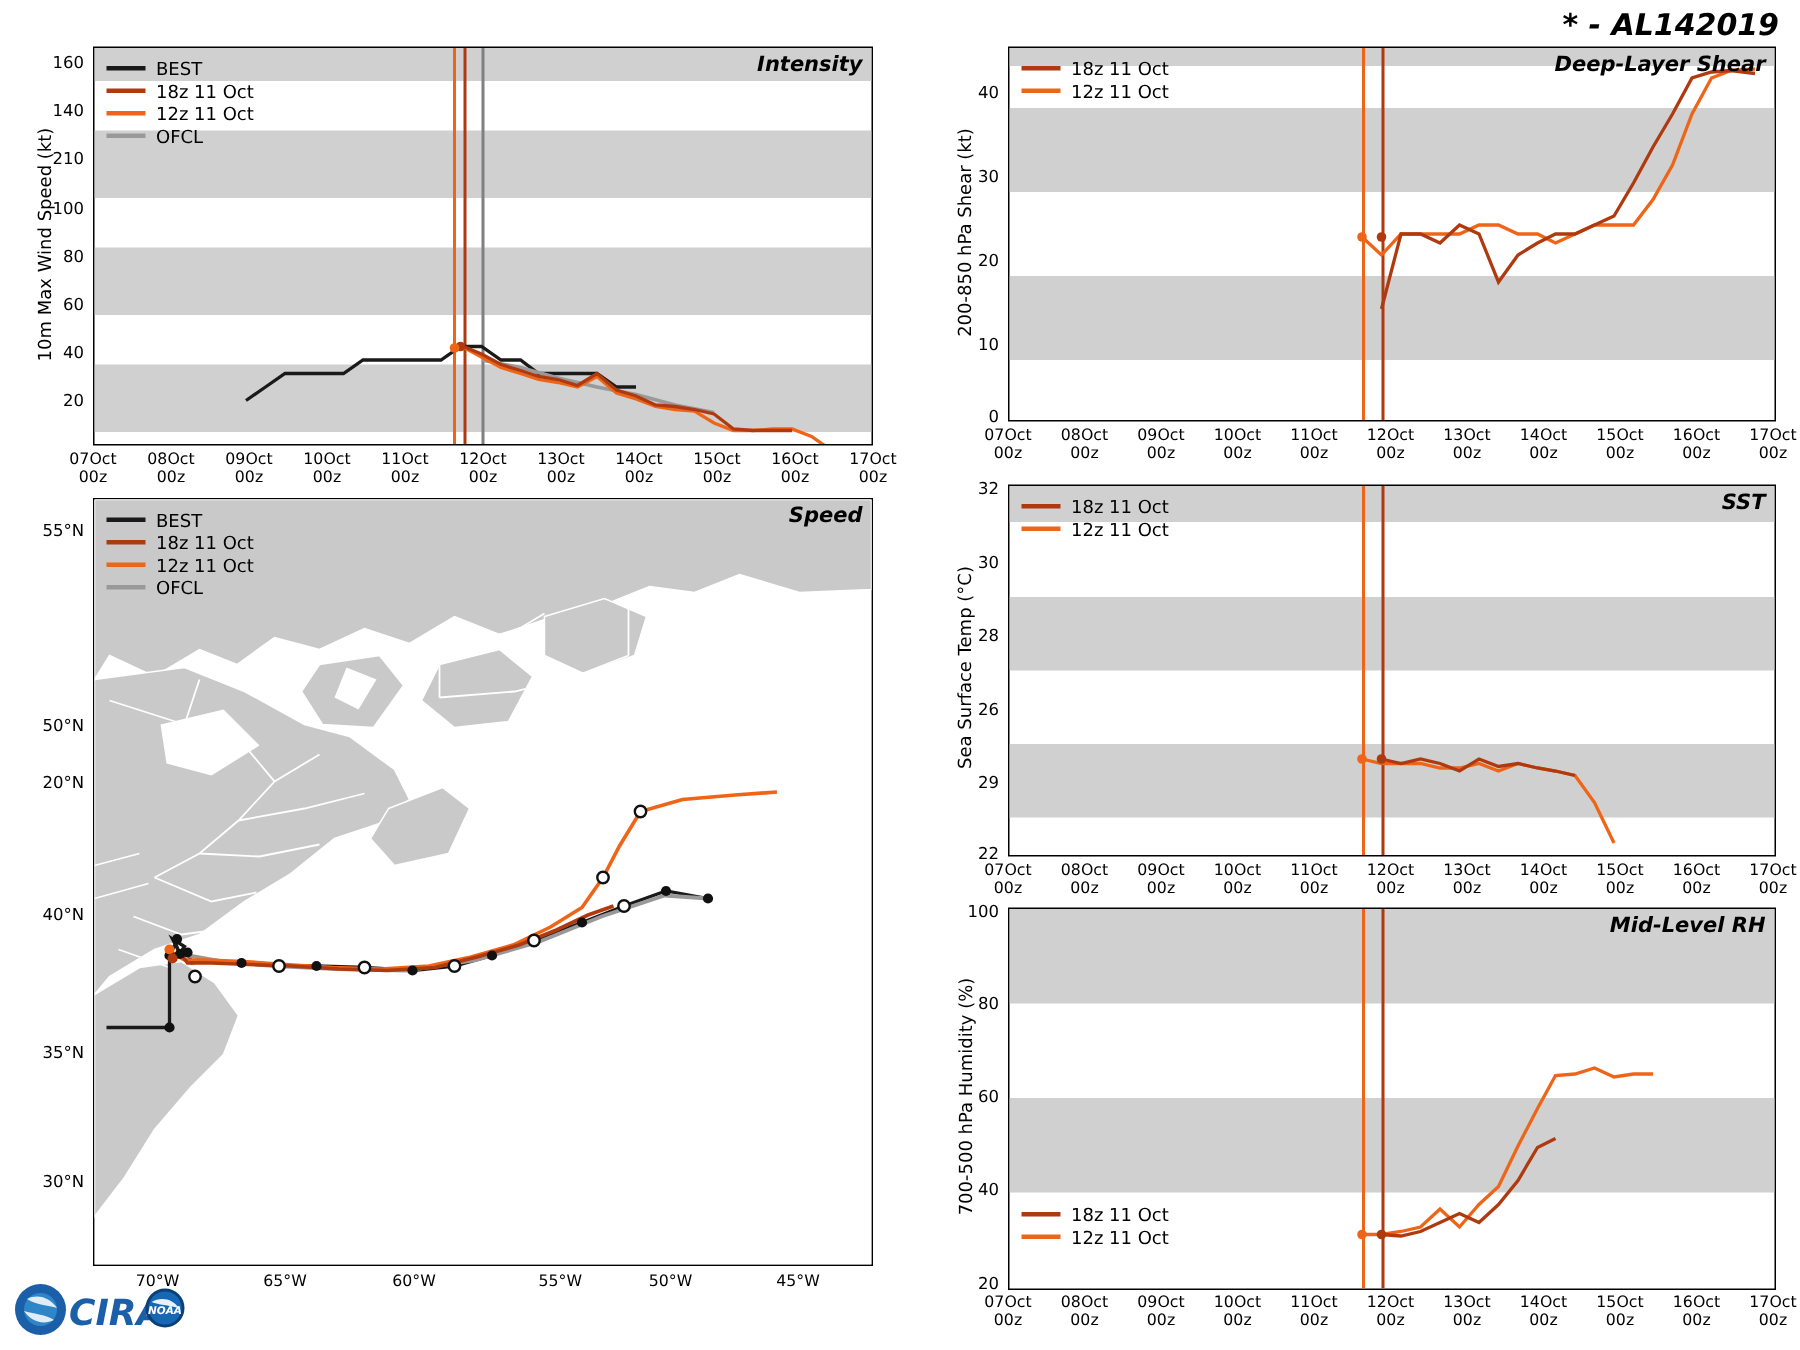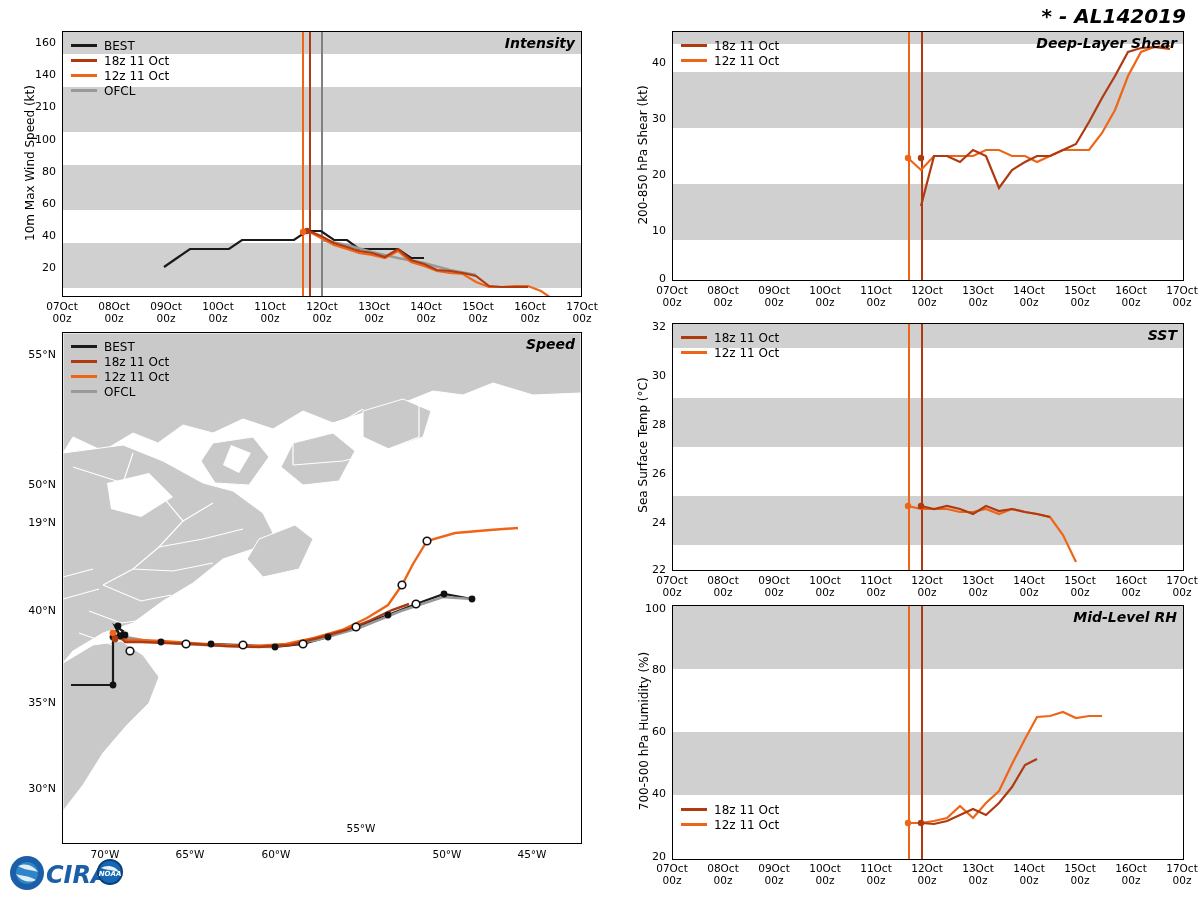--- a/index.html
+++ b/index.html
@@ -237,29 +237,29 @@
           </div>
         <div class="legend-row">
             <span class="legend-swatch" style="background:#999999;"></span>
             <span class="legend-text">OFCL</span>
           </div>
       </div>
     </div>
 
     <div class="ytick" style="top:28px;width:44px;left:12px;">55°N</div>
     <div class="ytick" style="top:110px;width:44px;left:12px;margin-top:48px;">50°N</div>
-    <div class="ytick" style="top:196px;width:44px;left:12px;">19°N</div>
+    <div class="ytick" style="top:196px;width:44px;left:12px;">20°N</div>
     <div class="ytick" style="top:284px;width:44px;left:12px;">40°N</div>
     <div class="ytick" style="top:376px;width:44px;left:12px;">35°N</div>
     <div class="ytick" style="top:462px;width:44px;left:12px;">30°N</div>
 
     <div class="xtick" style="left:78px;top:522px;width:54px;">70°W</div>
     <div class="xtick" style="left:163px;top:522px;width:54px;">65°W</div>
     <div class="xtick" style="left:249px;top:522px;width:54px;">60°W</div>
-    <div class="xtick" style="left:334px;top:496px;width:54px;">55°W</div>
+    <div class="xtick" style="left:334px;top:522px;width:54px;text-align:right;">55°W</div>
     <div class="xtick" style="left:420px;top:522px;width:54px;">50°W</div>
     <div class="xtick" style="left:505px;top:522px;width:54px;">45°W</div>
   </div>
 
   <div class="panel" style="left:600px;top:26px;width:600px;height:292px;">
     <div class="plotbox" style="left:72px;top:5px;width:510px;height:248px;">
       <div class="band" style="top:0px;height:12px;"></div>
       <div class="band" style="top:40px;height:56px;"></div>
       <div class="band" style="top:152px;height:56px;"></div>
       <div class="vline" style="left:235px;background:#ef6518;"></div>
@@ -335,21 +335,21 @@
           </div>
       </div>
     </div>
 
     <div class="axis-label-y" style="left:-47px;top:120px;width:180px;text-align:center;transform:rotate(-90deg);">Sea Surface Temp (°C)</div>
 
     <div class="ytick" style="top:8px;width:34px;left:32px;">32</div>
     <div class="ytick" style="top:57px;width:34px;left:32px;">30</div>
     <div class="ytick" style="top:106px;width:34px;left:32px;">28</div>
     <div class="ytick" style="top:155px;width:34px;left:32px;">26</div>
-    <div class="ytick" style="top:204px;width:34px;left:32px;">24</div>
+    <div class="ytick" style="top:204px;width:34px;left:32px;">29</div>
     <div class="ytick" style="top:251px;width:34px;left:32px;">22</div>
 
     <div class="xtick" style="left:46px;top:256px;width:52px;"><span>07Oct</span><br><span>00z</span></div>
     <div class="xtick" style="left:97px;top:256px;width:52px;"><span>08Oct</span><br><span>00z</span></div>
     <div class="xtick" style="left:148px;top:256px;width:52px;"><span>09Oct</span><br><span>00z</span></div>
     <div class="xtick" style="left:199px;top:256px;width:52px;"><span>10Oct</span><br><span>00z</span></div>
     <div class="xtick" style="left:250px;top:256px;width:52px;"><span>11Oct</span><br><span>00z</span></div>
     <div class="xtick" style="left:301px;top:256px;width:52px;"><span>12Oct</span><br><span>00z</span></div>
     <div class="xtick" style="left:352px;top:256px;width:52px;"><span>13Oct</span><br><span>00z</span></div>
     <div class="xtick" style="left:403px;top:256px;width:52px;"><span>14Oct</span><br><span>00z</span></div>

